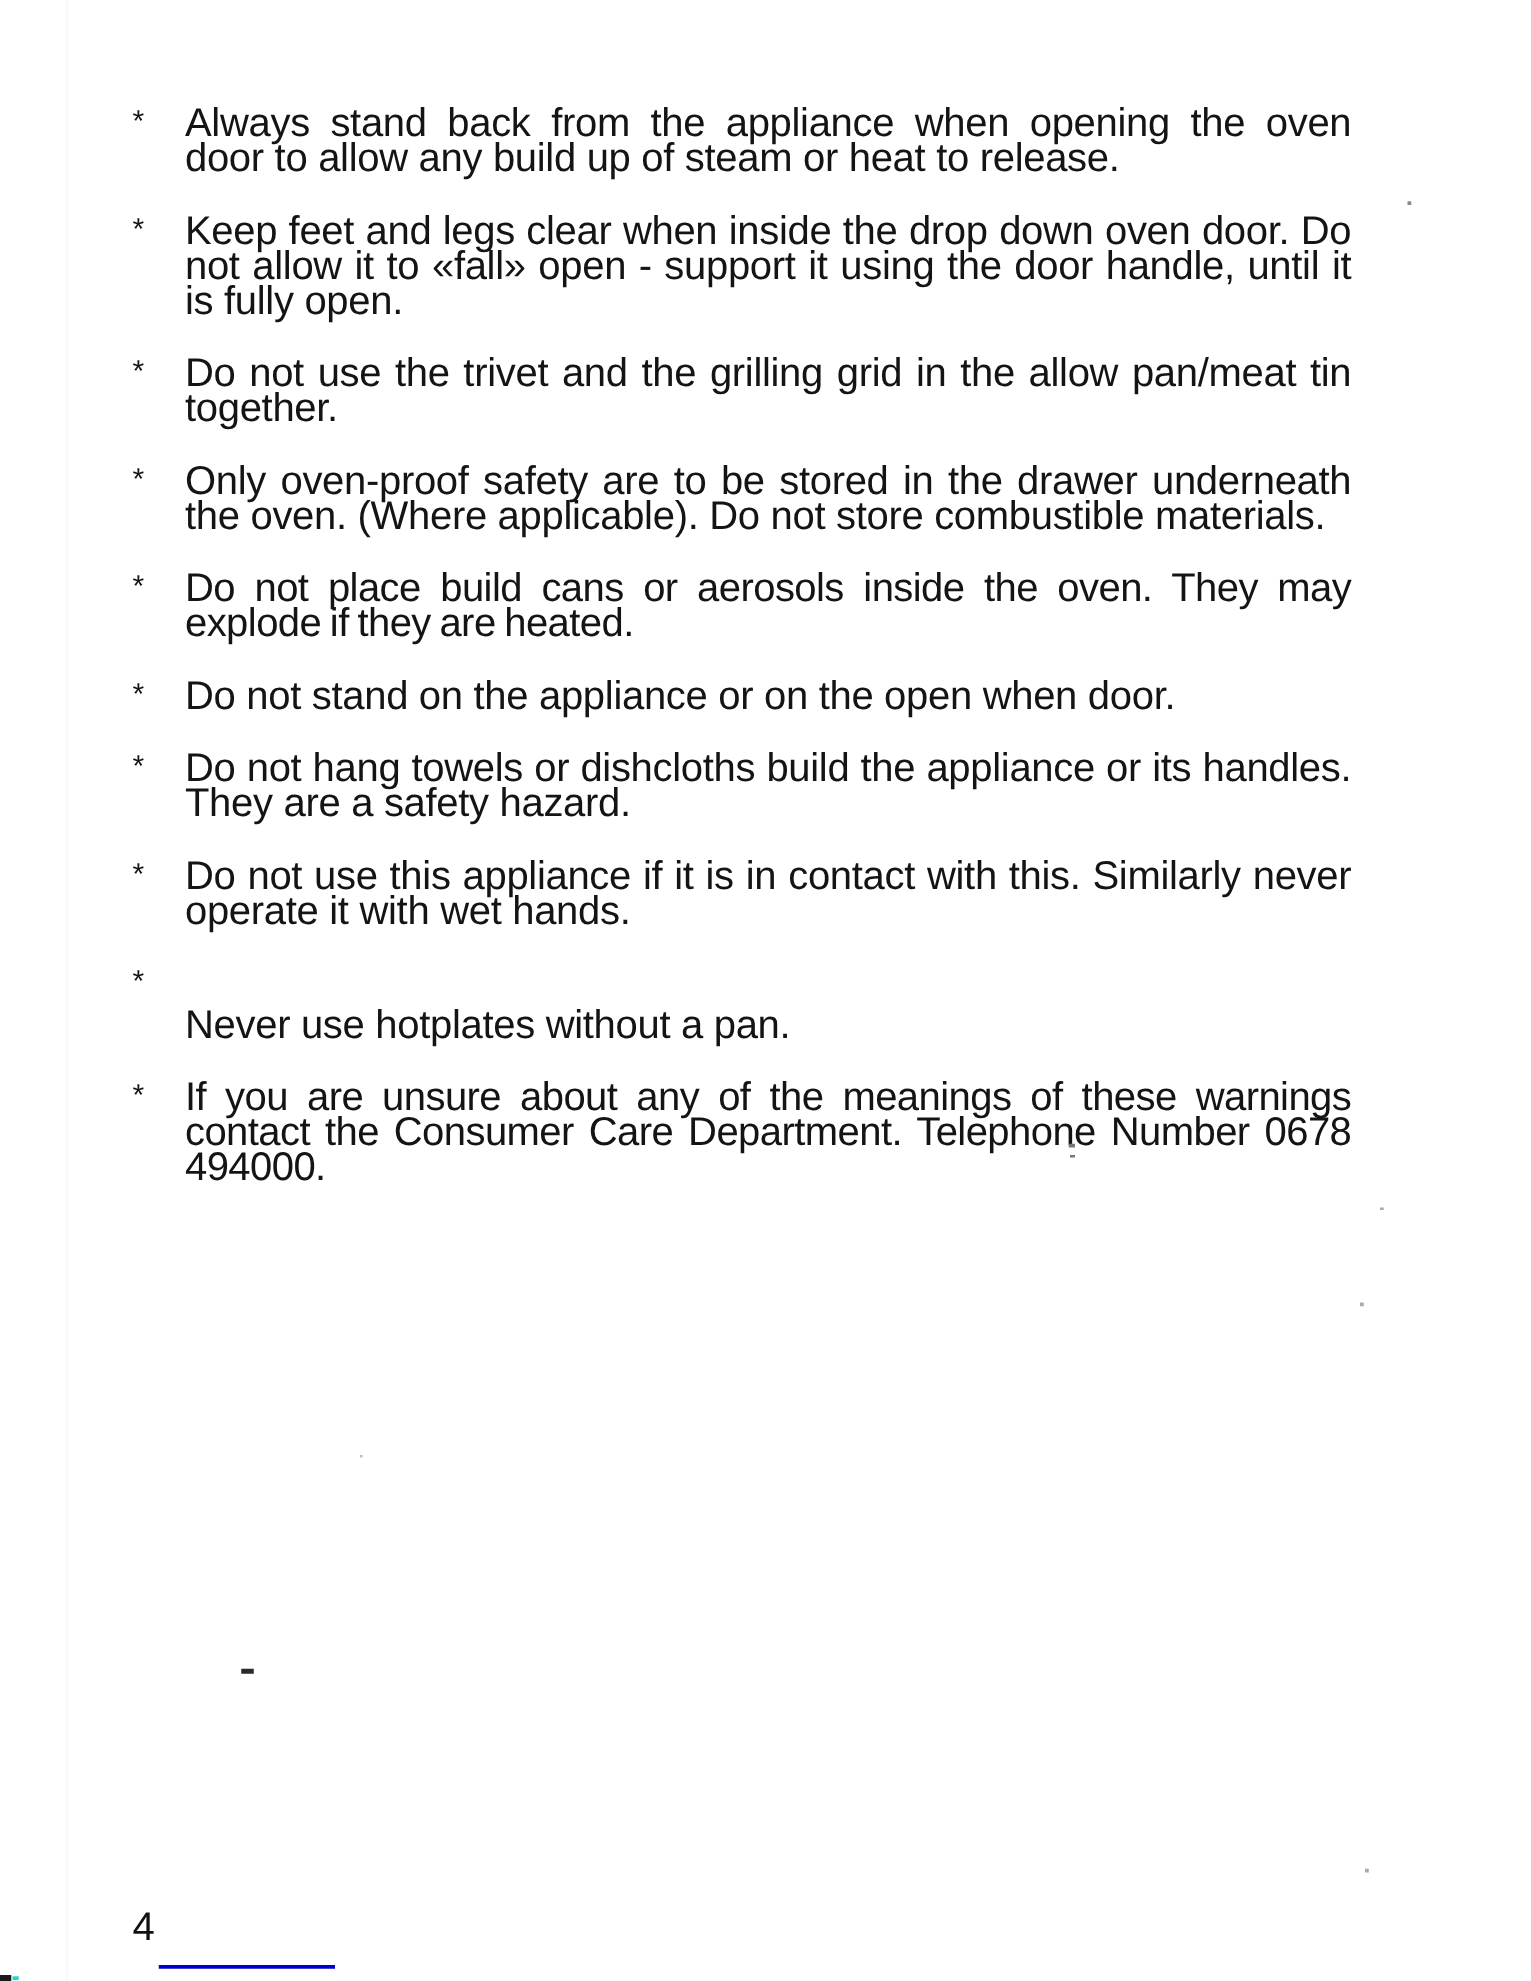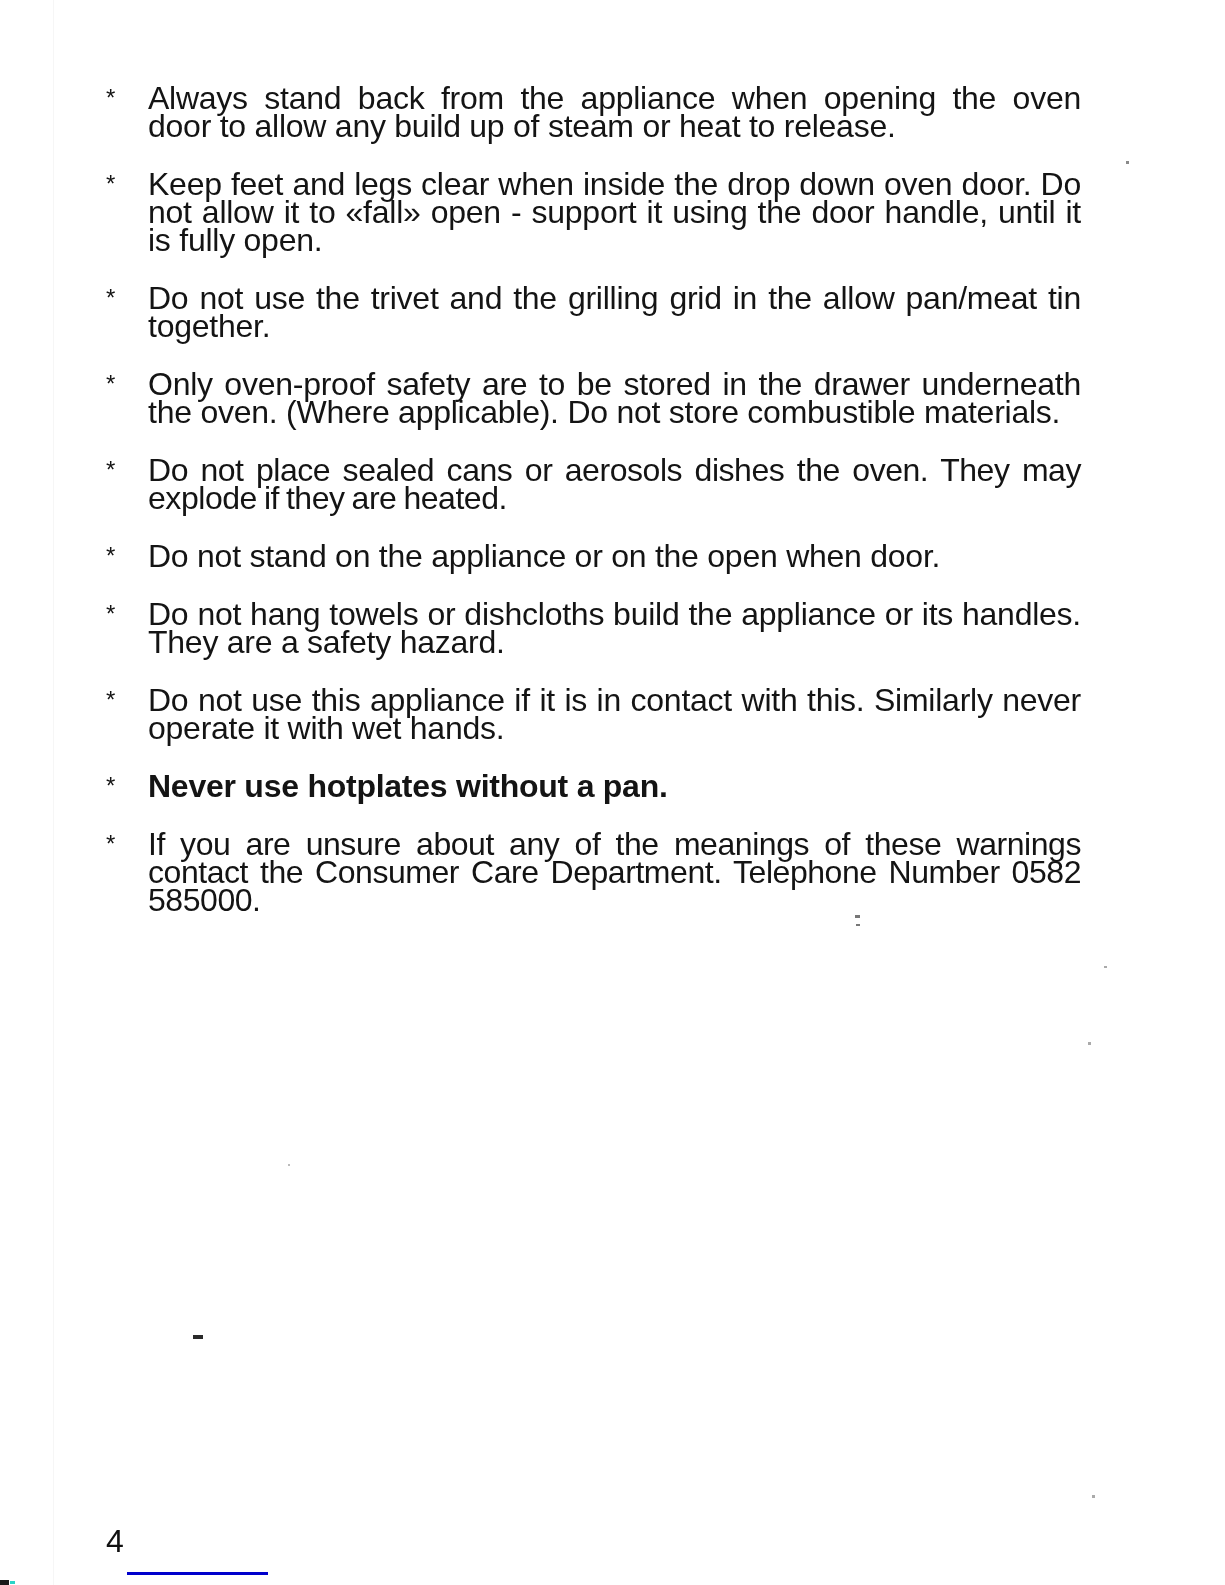--- a/index.html
+++ b/index.html
@@ -45,22 +45,23 @@
   }
   .text {
     flex: 1;
     margin: 0;
     font-size: 32px;
     line-height: 28px;
     letter-spacing: -0.25px;
     text-align: justify;
   }
   .warning-item.bold .text {
-    font-weight: bold;
+    font-weight: normal;
     text-align: left;
+    margin-top: 33px;
   }
   .warning-item.tight .text {
     letter-spacing: -0.45px;
     word-spacing: -1.5px;
   }
   .page-number {
     position: absolute;
     left: 106px;
     top: 1524px;
     font-size: 32px;
@@ -115,41 +116,41 @@
     <li class="warning-item">
       <span class="marker">*</span>
       <p class="text">Do not use the trivet and the grilling grid in the allow pan/meat tin together.</p>
     </li>
     <li class="warning-item">
       <span class="marker">*</span>
       <p class="text">Only oven-proof safety are to be stored in the drawer underneath the oven. (Where applicable). Do not store combustible materials.</p>
     </li>
     <li class="warning-item tight">
       <span class="marker">*</span>
-      <p class="text">Do not place sealed cans or aerosols dishes the oven. They may explode if they are heated.</p>
+      <p class="text">Do not place build cans or aerosols inside the oven. They may explode if they are heated.</p>
     </li>
     <li class="warning-item">
       <span class="marker">*</span>
       <p class="text">Do not stand on the appliance or on the open when door.</p>
     </li>
     <li class="warning-item">
       <span class="marker">*</span>
       <p class="text">Do not hang towels or dishcloths build the appliance or its handles. They are a safety hazard.</p>
     </li>
     <li class="warning-item">
       <span class="marker">*</span>
       <p class="text">Do not use this appliance if it is in contact with this. Similarly never operate it with wet hands.</p>
     </li>
     <li class="warning-item bold">
       <span class="marker">*</span>
       <p class="text">Never use hotplates without a pan.</p>
     </li>
     <li class="warning-item tight">
       <span class="marker">*</span>
-      <p class="text">If you are unsure about any of the meanings of these warnings contact the Consumer Care Department. Telephone Number 0582 585000.</p>
+      <p class="text">If you are unsure about any of the meanings of these warnings contact the Consumer Care Department. Telephone Number 0678 494000.</p>
     </li>
   </ul>
 
   <div class="page-number">4</div>
   <div class="footer-line" style="background: rgb(0, 0, 204);"></div>
 
   <div class="corner-mark"></div>
   <div class="corner-mark-cyan"></div>
 
   <div class="speck" style="left:1126px; top:161px; width:3px; height:3px;"></div>

